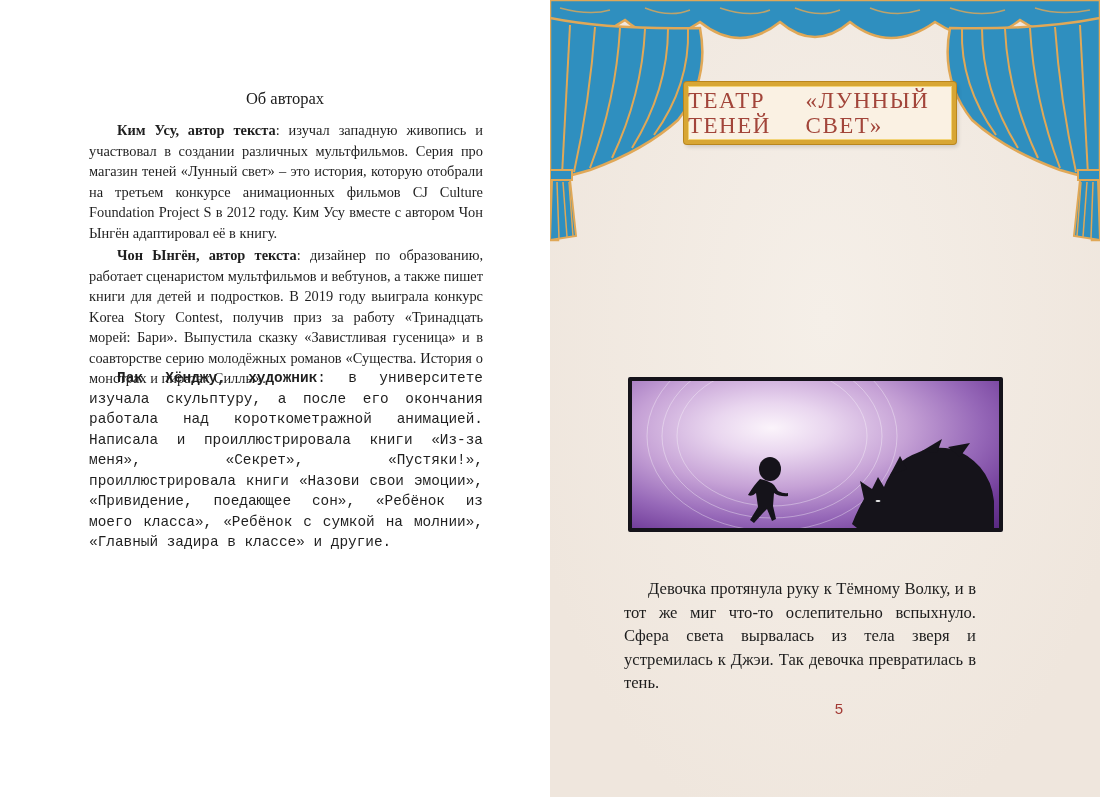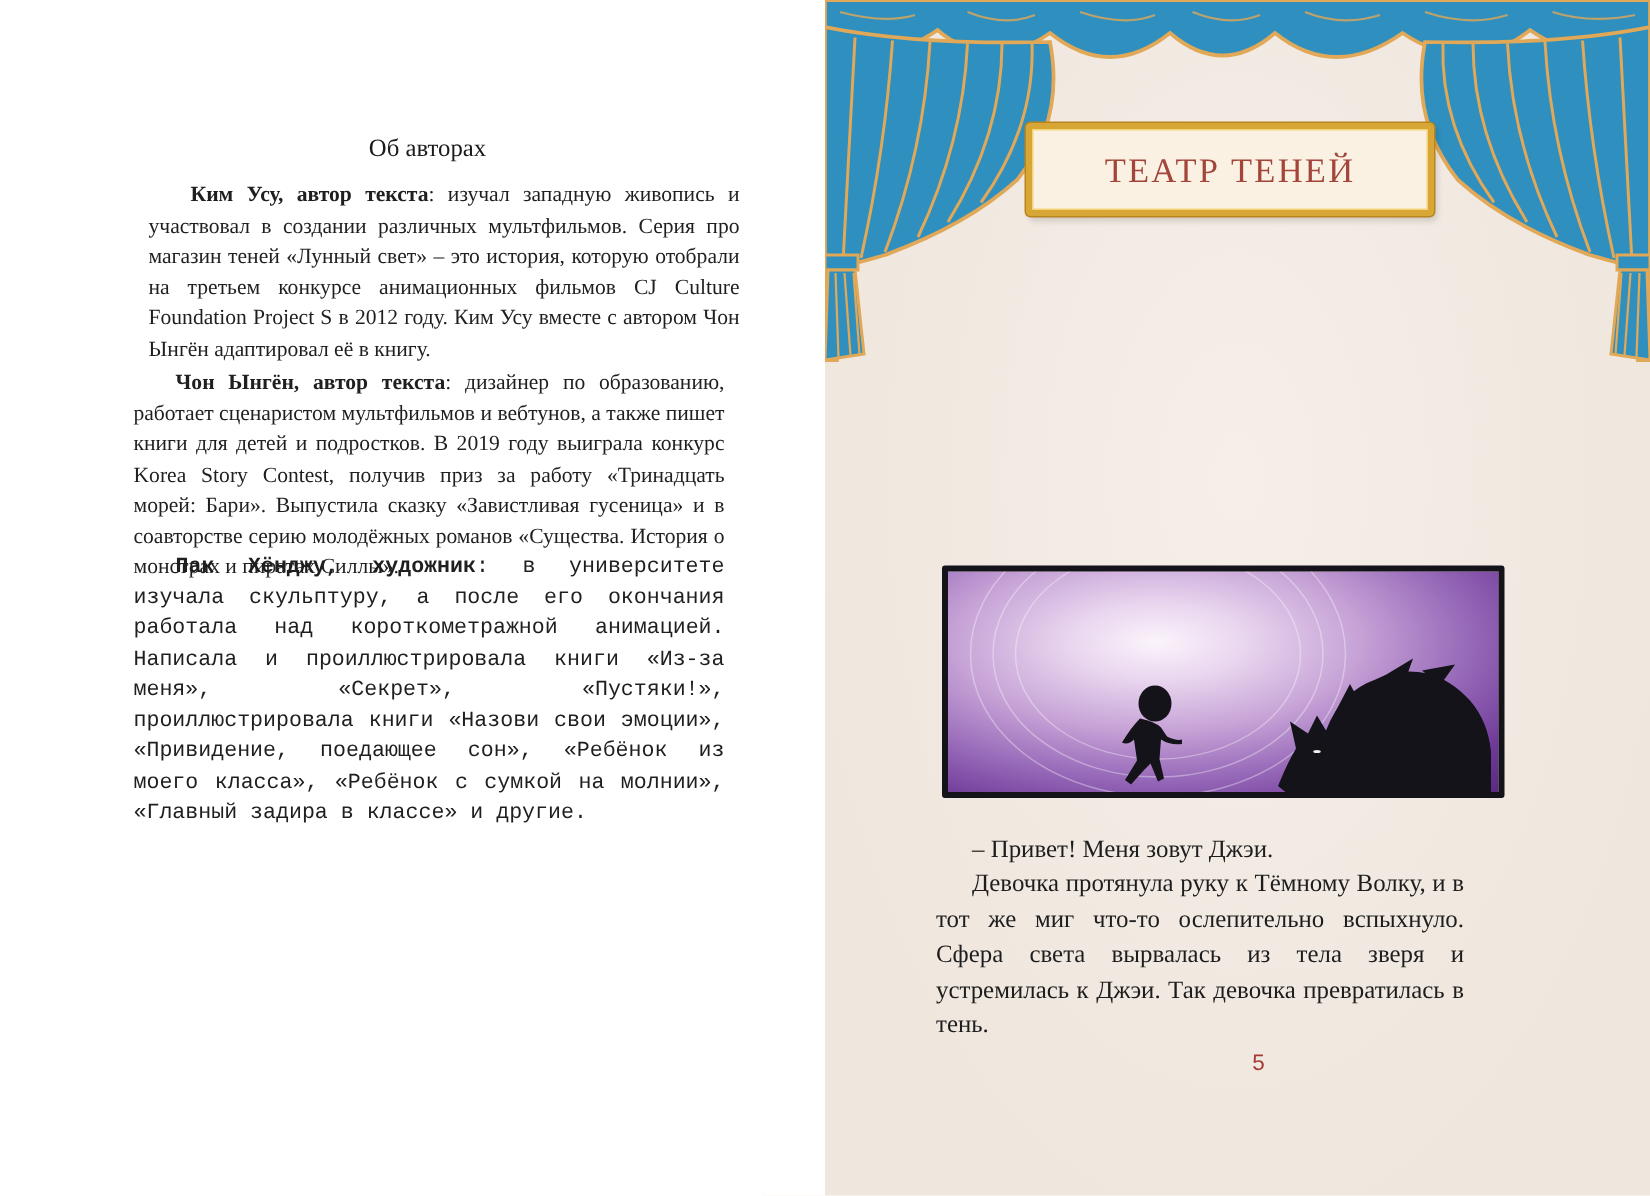--- a/index.html
+++ b/index.html
@@ -16,21 +16,21 @@
       position: absolute; top: 89px; left: 0; width: 570px;
       text-align: center; font-family: "Liberation Serif", serif;
       font-size: 16.5px; color: #1b1b1b;
     }
     .author-para {
       position: absolute; left: 89px; width: 394px;
       font-family: "Liberation Serif", serif; font-size: 14.4px; line-height: 20.5px;
       color: #1f1f1f; text-align: justify; text-indent: 28px; hyphens: manual;
     }
     .author-para b { font-weight: bold; }
-    #p1 { top: 120px; margin-left: 10px; }
+    #p1 { top: 120px; }
     #p2 { top: 245px; }
     #p3 { top: 368px; font-family: Liberation Mono, monospace; }
 
     
     .page-right {
       width: 550px; height: 797px; position: relative; overflow: hidden;
       background: #f1e9e1;
       background-image:
         radial-gradient(ellipse at 50% 40%, #f5efe8 0%, #efe6dd 80%);
     }
@@ -132,20 +132,21 @@
         <path d="M170,8 Q200,18 220,10"></path>
           <path d="M245,8 Q270,18 290,10"></path>
         <path d="M320,8 Q345,18 370,10"></path>
           <path d="M400,8 Q430,18 455,10"></path>
         <path d="M485,8 Q510,16 540,10"></path>
       </g>
     </svg>
 
     <div class="sign">
       <div class="sign-line">Театр теней</div>
+      <div class="sign-line">«Лунный свет»</div>
     </div>
 
 
     <div class="illustration">
       <svg viewBox="0 0 367 147" preserveAspectRatio="none">
         <g fill="none" stroke="#ffffff" stroke-opacity="0.35" stroke-width="1">
           <ellipse cx="140" cy="55" rx="95" ry="70"></ellipse>
           <ellipse cx="140" cy="55" rx="110" ry="82"></ellipse>
           <ellipse cx="140" cy="55" rx="125" ry="95"></ellipse>
         </g>
@@ -160,18 +161,17 @@
           <path d="M258,94 L268,75 L275,88 Z"></path>
           <path d="M290,70 L310,58 L305,72 Z"></path>
           <path d="M316,66 L338,62 L328,76 Z"></path>
         </g>
         <g fill="#f2f2f2">
             <ellipse cx="246" cy="120" rx="2.5" ry="1"></ellipse>
           </g>
       </svg>
     </div>
 
-    <p class="story-para story-right" style="top:554px; text-indent:24px;">– Привет! Меня зовут Джэи.</p>
     <p class="story-para story-right" style="top:577px;">Девочка протянула руку к Тёмному Волку, и в тот же миг что-то ослепительно вспыхнуло. Сфера света вырвалась из тела зверя и устремилась к Джэи. Так девочка превратилась в тень.</p>
 
     <div class="page-number">5</div>
   </div>
 </div>
 
 </body></html>

